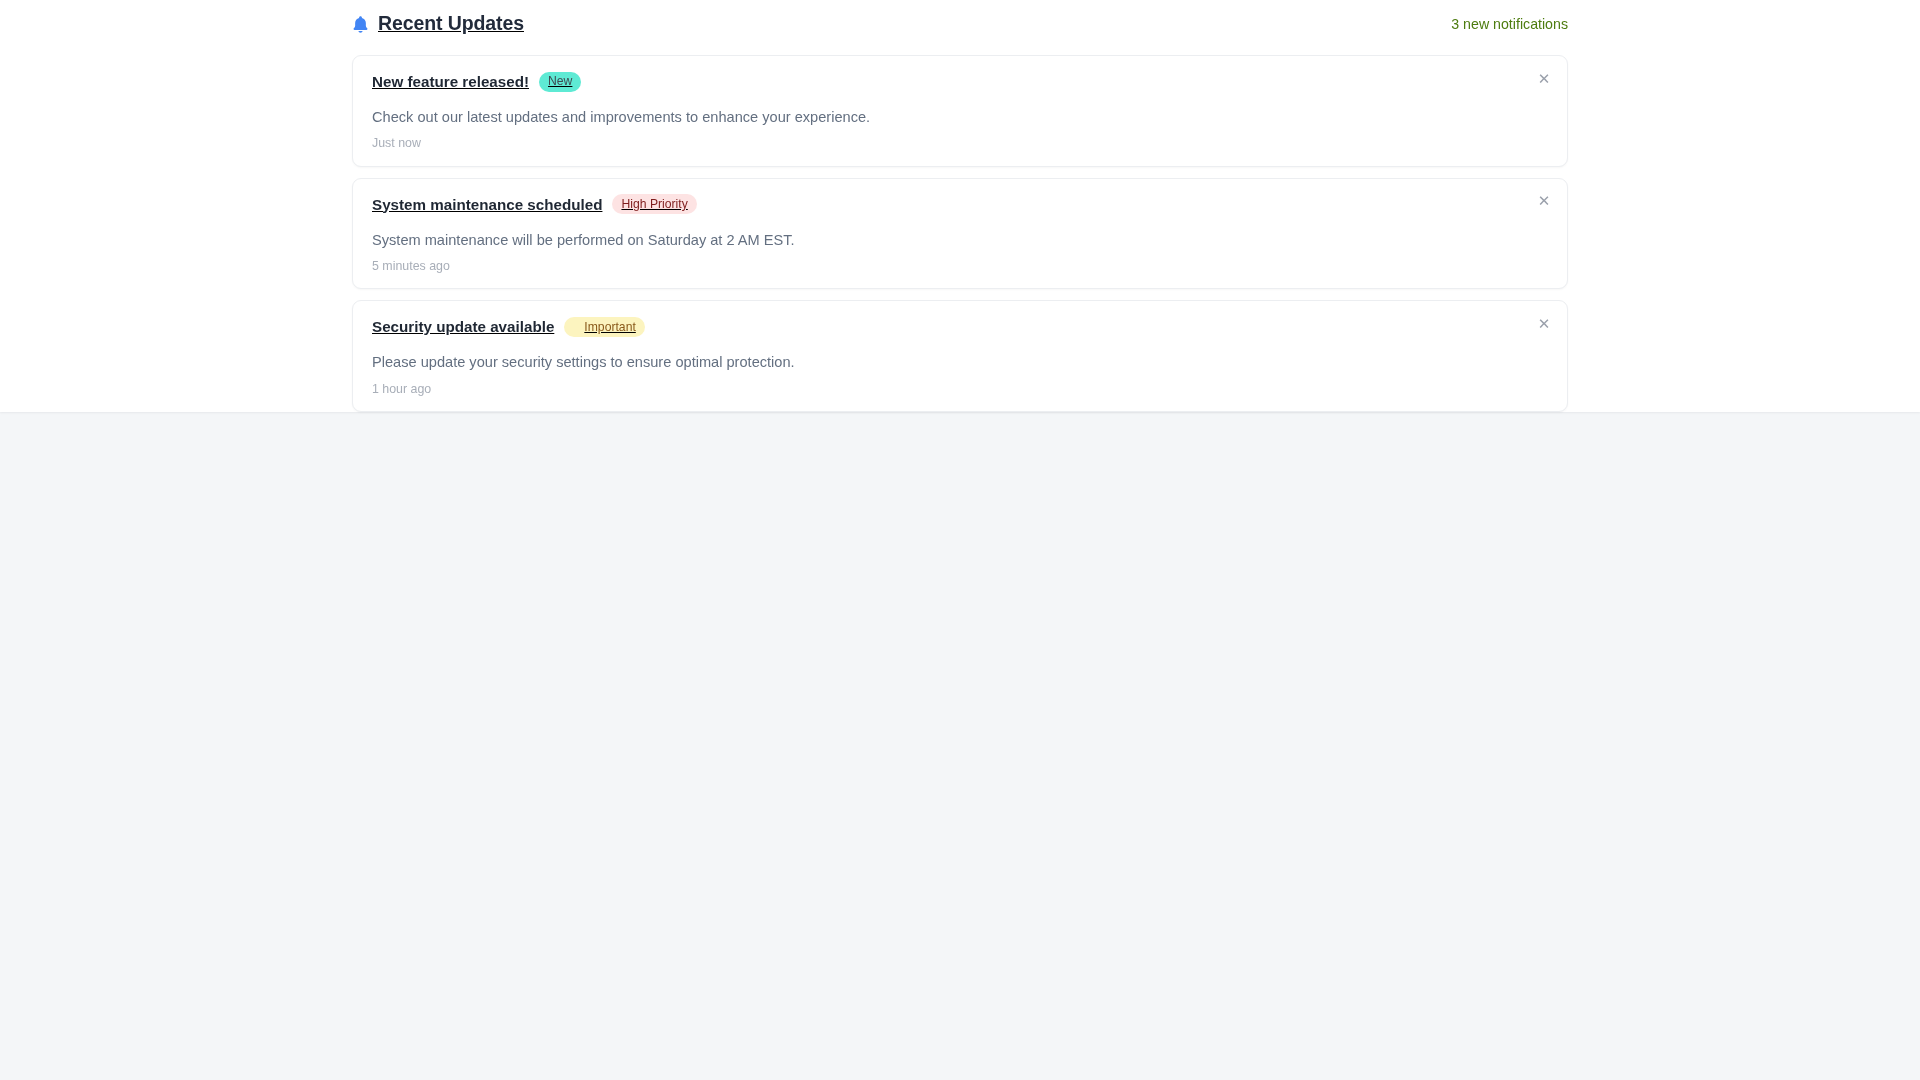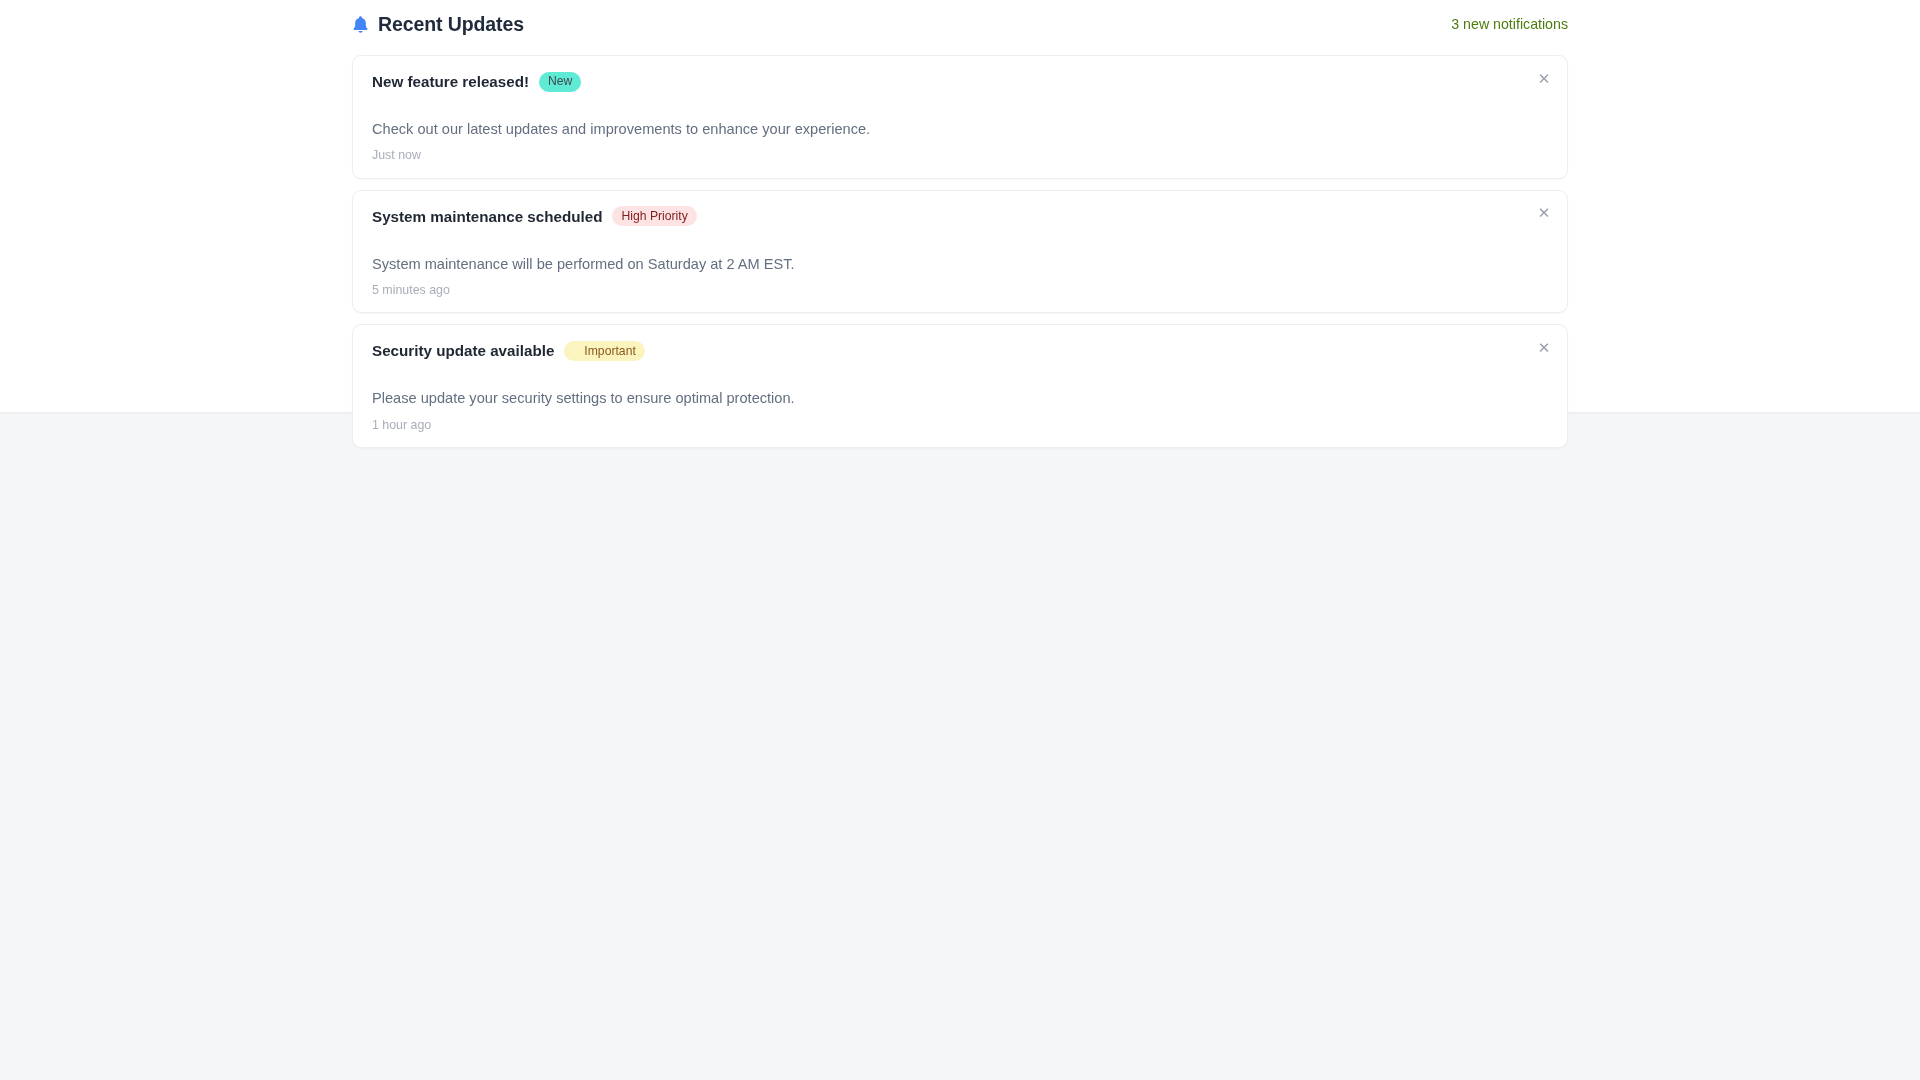--- a/index.html
+++ b/index.html
@@ -33,22 +33,23 @@
     left: 352px;
     top: 9px;
     width: 1216px;
     height: 30px;
     display: flex;
     align-items: center;
     justify-content: space-between;
   }
   .header-left {
     display: flex;
-    align-items: flex-end;
+    align-items: flex-start;
     gap: 9px;
+    text-decoration: underline;
   }
   #bell-icon {
     width: 17px;
     height: 19px;
     display: block;
     flex: 0 0 auto;
     margin-top: 1px;
   }
   #page-title {
     font-size: 19.5px;
@@ -84,20 +85,21 @@
     box-shadow: 0 1px 2px rgba(17, 24, 39, 0.035);
     padding: 15px 19px 16px 19px;
     min-height: 106px;
   }
 
   .card-titlerow {
     display: flex;
     align-items: center;
     gap: 10px;
     height: 21px;
+    text-decoration: underline;
   }
   .card-title {
     font-size: 15.2px;
     font-weight: 600;
     color: #1f2733;
     line-height: 1;
     white-space: nowrap;
   }
 
   .badge {
@@ -109,21 +111,21 @@
     border-radius: 10px;
     font-size: 12.2px;
     line-height: 1;
     white-space: nowrap;
   }
   .badge--new       { background: #5eead4; color: #3f4a52; }
   .badge--danger    { background: #fde3e3; color: #7f1d1d; }
   .badge--warning   { background: #fcf4bf; color: #8a5a1b; padding-left: 20px; }
 
   .card-message {
-    margin-top: 28px;
+    margin-top: 16px;
     font-size: 14.6px;
     color: #636f80;
     line-height: 1.25;
     white-space: nowrap;
   }
   .card-time {
     margin-top: 11px;
     font-size: 12.4px;
     color: #a8aeb8;
     line-height: 1;

